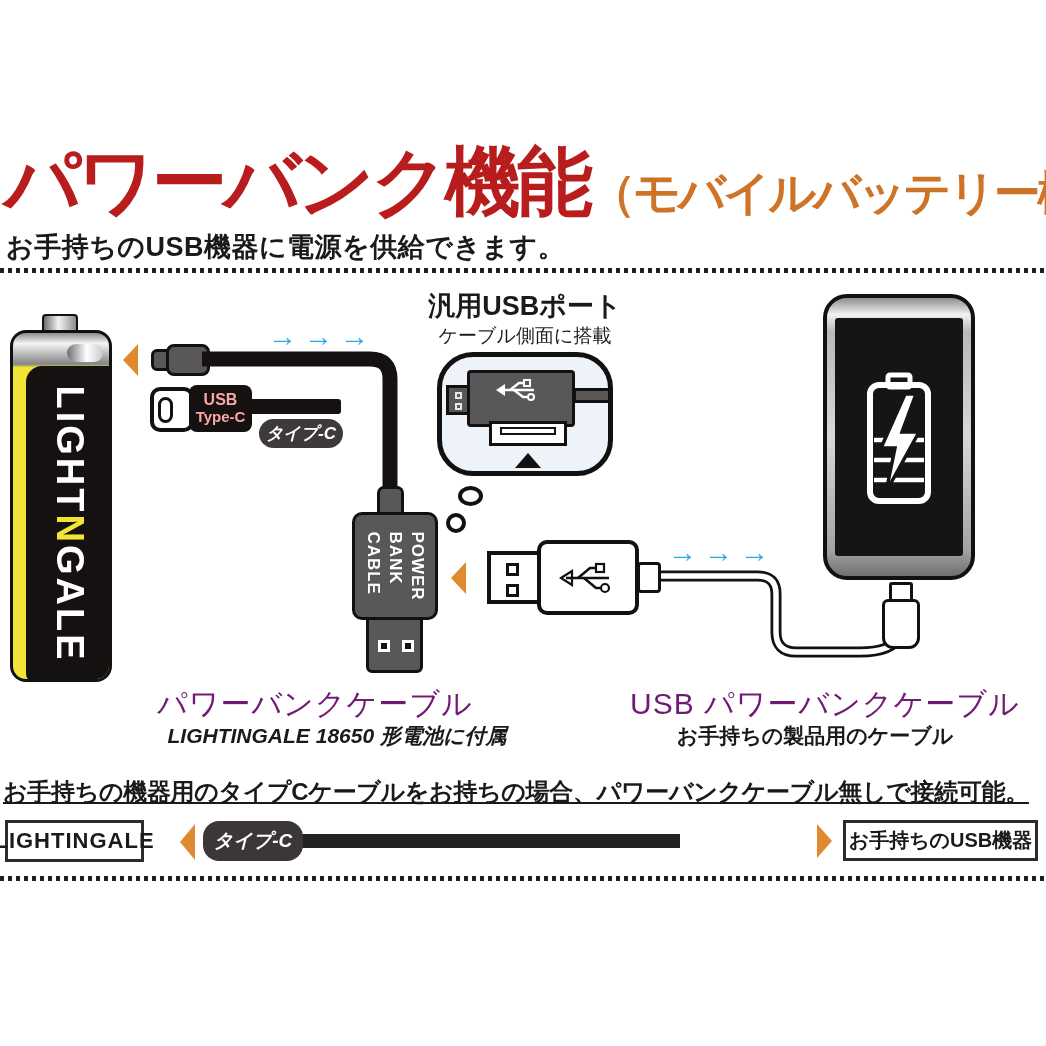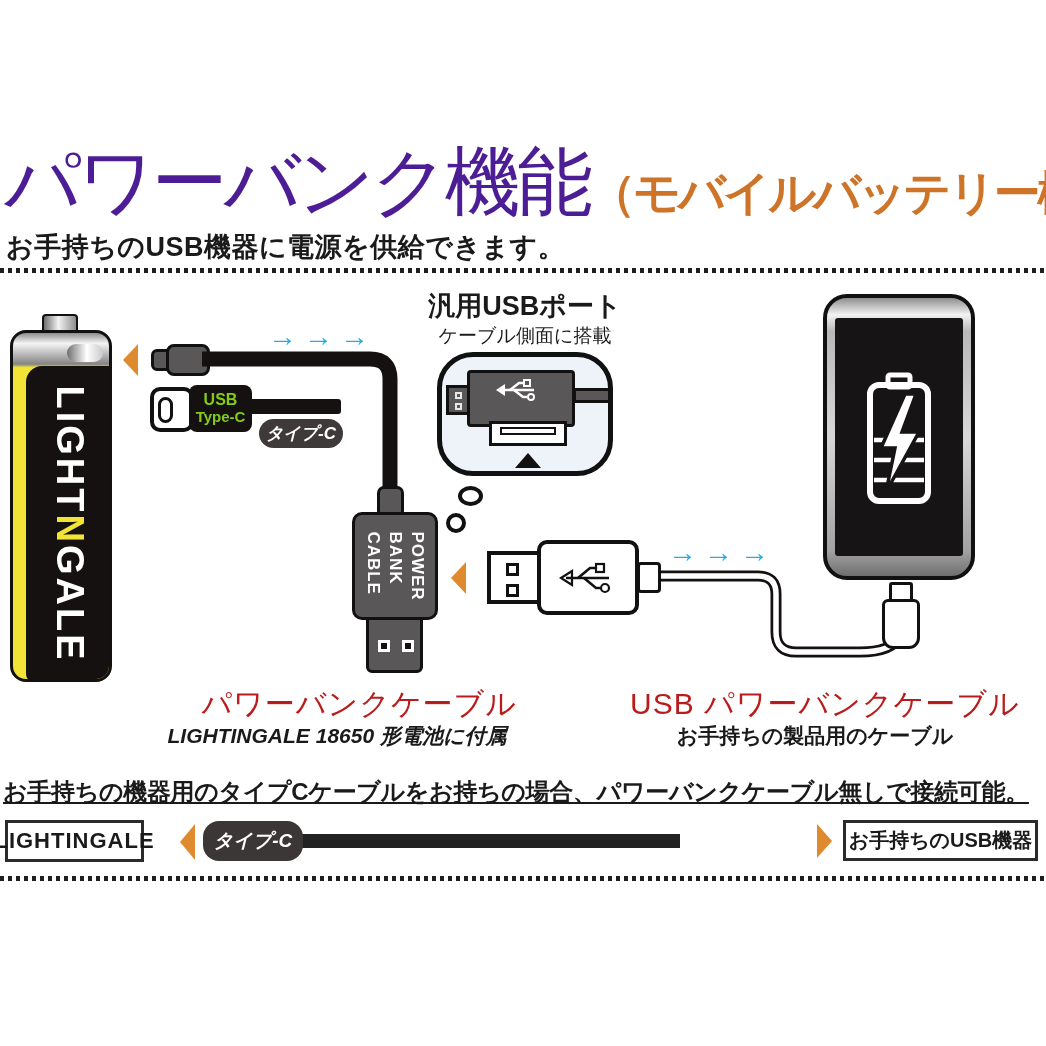--- a/index.html
+++ b/index.html
@@ -2,21 +2,21 @@
 <html><head>
 <meta charset="utf-8">
 <style>
   html,body{margin:0;padding:0;background:#fff;}
   .page{position:relative;width:1046px;height:1046px;background:#fff;overflow:hidden;
         font-family:"Liberation Sans","DejaVu Sans",sans-serif;color:#1a1a1a;}
   .abs{position:absolute;}
 
   
   .title-row{left:4px;top:144px;display:flex;align-items:flex-end;white-space:nowrap;}
-  .title-main{font-size:76px;line-height:1;font-weight:400;letter-spacing:-4px;color:#4c1d95;}
+  .title-main{font-size:76px;line-height:1;font-weight:700;letter-spacing:-4px;color:#b91c1c;}
   .title-paren{font-size:47px;line-height:1;font-weight:800;letter-spacing:-3px;color:#ce7428;padding-bottom:4px;}
   .subtitle{left:6px;top:229px;font-size:27px;font-weight:700;letter-spacing:0.5px;}
   .dotted{left:0;width:1046px;height:5px;
           background:repeating-linear-gradient(90deg,#1f1f1f 0 4px,transparent 4px 8px);}
   .dotted.top{top:268px;} .dotted.bottom{top:876px;}
 
   
   .bat-cap{left:42px;top:314px;width:36px;height:19px;box-sizing:border-box;
            border:2px solid #111;border-radius:4px 4px 0 0;
            background:linear-gradient(90deg,#6e6e6e,#f2f2f2 45%,#8d8d8d);}
@@ -44,21 +44,21 @@
   .plug-body{left:166px;top:344px;width:44px;height:32px;box-sizing:border-box;
              background:#595757;border:3px solid #111;border-radius:8px;}
   .cbl-svg{pointer-events:none;}
 
   
   .c-conn{left:150px;top:387px;width:44px;height:45px;box-sizing:border-box;
           background:#fff;border:4px solid #111;border-radius:10px;}
   .c-slot{position:absolute;left:4px;top:6px;width:15px;height:26px;box-sizing:border-box;
           border:3px solid #111;border-radius:8px;background:#fff;}
   .c-tag{left:189px;top:385px;width:63px;height:47px;background:#141110;border-radius:8px;
-         color:#84cc16;display:flex;flex-direction:column;justify-content:center;align-items:center;line-height:1.1;}
+         color:#fca5a5;display:flex;flex-direction:column;justify-content:center;align-items:center;line-height:1.1;}
   .c-tag .l1{font-size:16px;font-weight:800;}
   .c-tag .l2{font-size:15px;font-weight:800;}
   .c-stub{left:250px;top:399px;width:91px;height:15px;background:#141110;border-radius:0 3px 3px 0;}
   .c-badge{left:259px;top:419px;width:84px;height:29px;background:#3e3a39;border-radius:15px;
            color:#fff;font-size:17px;font-weight:800;font-style:italic;
            display:flex;align-items:center;justify-content:center;}
 
   
   .port-title{left:405px;top:288px;width:240px;text-align:center;font-size:27px;font-weight:800;}
   .port-sub{left:405px;top:323px;width:240px;text-align:center;font-size:19px;font-weight:400;}
@@ -105,21 +105,21 @@
   .phone{left:823px;top:294px;width:152px;height:286px;box-sizing:border-box;
          border:4px solid #111;border-radius:24px;
          background:linear-gradient(180deg,#8e8e8e 0%,#f2f2f2 6%,#b9b9b9 12%,#d8d8d8 50%,#a2a2a2 91%,#6f6f6f 100%);}
   .screen{left:835px;top:318px;width:128px;height:238px;background:#161414;border-radius:3px;}
   .ph-plug-top{left:889px;top:582px;width:24px;height:20px;box-sizing:border-box;
                background:#fff;border:3px solid #111;border-radius:3px;}
   .ph-plug{left:882px;top:599px;width:38px;height:50px;box-sizing:border-box;
            background:#fff;border:3px solid #111;border-radius:6px 6px 11px 11px;}
 
   
-  .cap-t{font-size:30px;font-weight:400;letter-spacing:1px;text-align:right;color:#b91c1c;white-space:nowrap;}
+  .cap-t{font-size:30px;font-weight:400;letter-spacing:1px;text-align:left;color:#701a75;white-space:nowrap;}
   .cap-s{font-size:21px;font-weight:700;text-align:center;color:#1a1a1a;white-space:nowrap;}
 
   
   .note{left:3px;top:776px;font-size:24px;font-weight:700;letter-spacing:-0.3px;white-space:nowrap;text-decoration:underline;}
   .logo-box{left:5px;top:820px;width:139px;height:42px;box-sizing:border-box;background:#fff;
             border:3px solid #2b2b2b;display:flex;align-items:center;justify-content:center;}
   .logo-text{font-size:22px;font-weight:800;letter-spacing:1px;color:#1a1a1a;}
   .pill{background:#3a3736;border-radius:16px;color:#fff;display:flex;align-items:center;justify-content:center;
         box-sizing:border-box;}
   .pill.typec{left:203px;top:821px;width:100px;height:40px;font-size:19px;font-weight:800;font-style:italic;}

